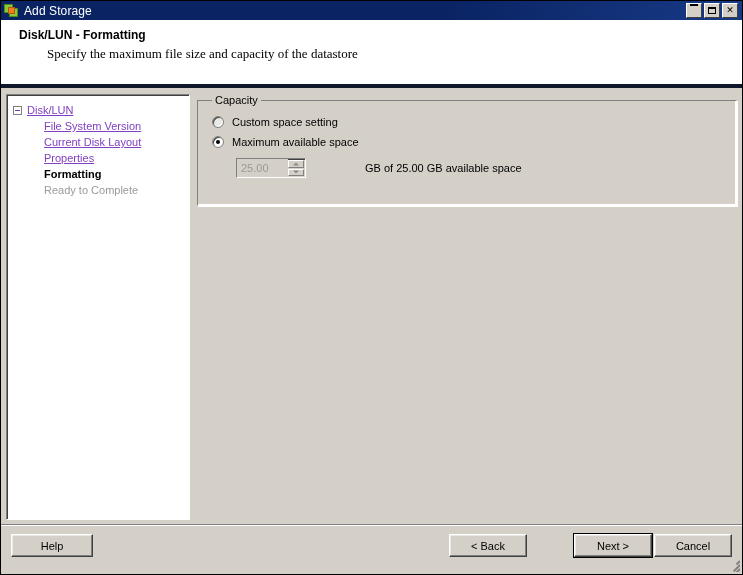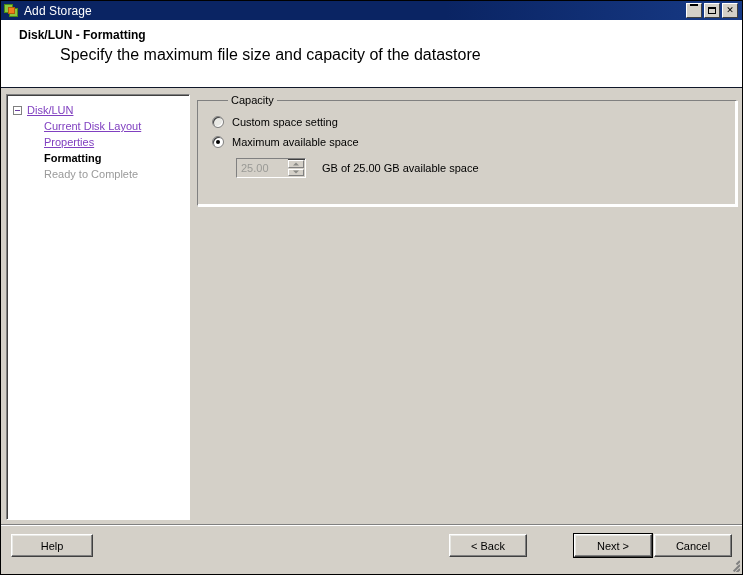--- a/index.html
+++ b/index.html
@@ -88,33 +88,34 @@
     position: absolute;
     left: 3px; top: 3px; width: 8px; height: 7px;
     border: 1px solid #000; border-top-width: 2px;
   }
 
   
   #header {
     background: #ffffff;
     height: 68px;
     flex: 0 0 auto;
-    border-bottom: 1px solid #0f172a;
+    border-bottom: 4px solid #0f172a;
     padding: 8px 0 0 18px;
   }
   #header-title {
     font-size: 12px;
     font-weight: bold;
     color: #000;
     margin: 0 0 4px 0;
   }
   #header-sub {
-    font-size: 16px;
-    color: #000;
-    margin-left: 41px;
+    font-size: 13px;
+    color: #000;
+    margin-left: 28px;
+    font-family: Liberation Serif, serif;
   }
 
   
   #body {
     flex: 1 1 auto;
     display: flex;
     background: #d4d0c8;
     padding: 6px 5px 0 5px;
     min-height: 0;
   }
@@ -178,21 +179,21 @@
     border-color: #808080 #ffffff #ffffff #808080;
     box-shadow: 1px 1px 0 #ffffff, inset -1px -1px 0 #ffffff;
     padding: 6px 10px 12px 10px;
     background: transparent;
     height: 112px;
   }
   fieldset.groupbox > legend {
     font-size: 11px;
     color: #000;
     padding: 0 3px;
-    margin-left: 20px;
+    margin-left: 4px;
   }
 
   .radio-row {
     display: flex;
     align-items: center;
     height: 20px;
     margin-left: 4px;
     font-size: 11px;
     color: #000;
     cursor: default;
@@ -214,20 +215,21 @@
     width: 4px; height: 4px;
     border-radius: 50%;
     background: #000;
   }
   .radio.unchecked { background: #e8e8e4; }
 
   .spin-row {
     display: flex;
     align-items: center;
     margin: 6px 0 16px 28px;
+    gap: 43px;
   }
   .spinner {
     display: flex;
     width: 70px; height: 20px;
     border: 1px solid;
     border-color: #808080 #ffffff #ffffff #808080;
     box-shadow: inset 1px 1px 0 #404040;
     background: #d4d0c8;
     align-items: stretch;
   }
@@ -362,20 +364,23 @@
     <div id="header-title">Disk/LUN - Formatting</div>
     <div id="header-sub">Specify the maximum file size and capacity of the datastore</div>
   </div>
 
   <div id="body">
 
     <div id="tree-panel">
       <div class="tree-row">
         <span class="expander"></span>
         <span class="tree-link">Disk/LUN</span>
+      </div>
+      <div class="tree-row indent">
+        <span class="tree-link">File System Version</span>
       </div>
       <div class="tree-row indent">
         <span class="tree-link">Current Disk Layout</span>
       </div>
       <div class="tree-row indent">
         <span class="tree-link">Properties</span>
       </div>
       <div class="tree-row indent">
         <span class="tree-current">Formatting</span>
       </div>

